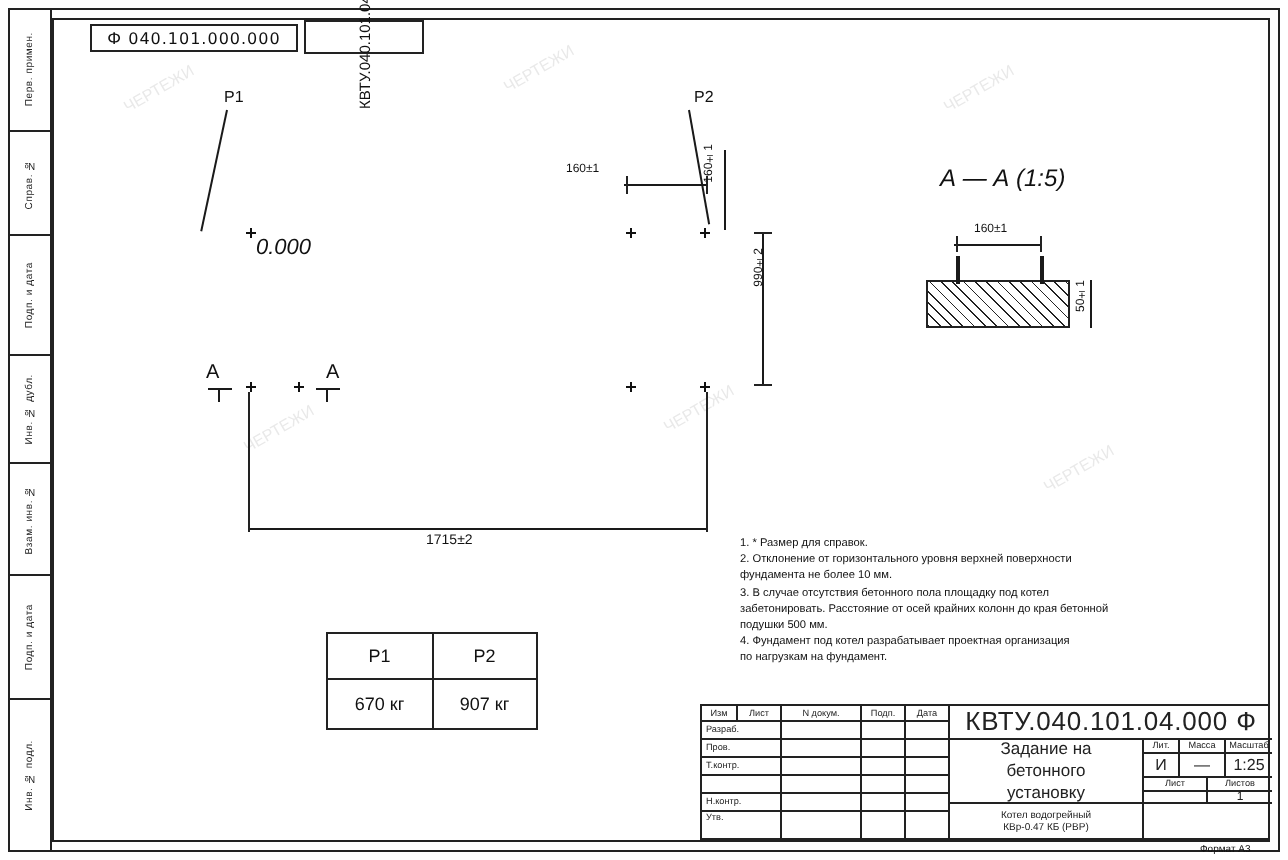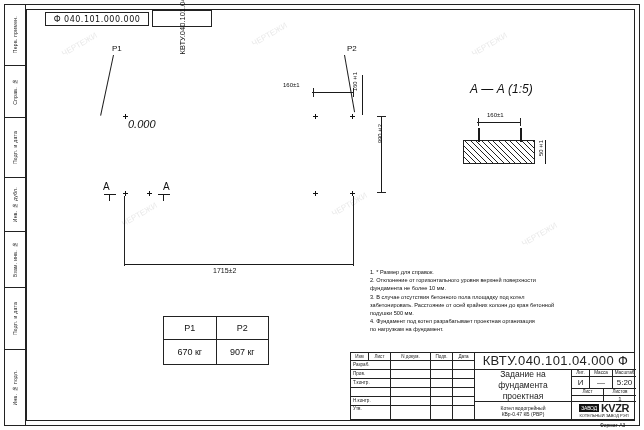--- a/index.html
+++ b/index.html
@@ -202,46 +202,39 @@
     <div class="tbcell bd-r" style="left:40px;top:53px;width:40px;height:14px;"></div>
     <div class="tbcell bd-r" style="left:80px;top:53px;width:22px;height:14px;"></div>
     <div class="tbcell bd-r" style="left:102px;top:53px;width:22px;height:14px;"></div>
 
     <div class="tbcell bd-b" style="left:124px;top:0;width:161px;height:17px;">
       <span class="bigcode">КВТУ.040.101.04.000  Ф</span>
     </div>
 
     <div class="tbcell bd-r bd-b" style="left:124px;top:17px;width:97px;height:32px;flex-direction:column;">
       <span class="tname">Задание на</span>
-      <span class="tname">фундамента</span>
-      <span class="tname">проектная</span>
+      <span class="tname">бетонного</span>
+      <span class="tname">установку</span>
     </div>
 
     <div class="tbcell bd-r bd-b" style="left:221px;top:17px;width:18px;height:7px;">Лит.</div>
     <div class="tbcell bd-r bd-b" style="left:239px;top:17px;width:23px;height:7px;">Масса</div>
     <div class="tbcell bd-b" style="left:262px;top:17px;width:23px;height:7px;">Масштаб</div>
 
     <div class="tbcell bd-r bd-b" style="left:221px;top:24px;width:18px;height:12px;font-size:8px;">И</div>
     <div class="tbcell bd-r bd-b" style="left:239px;top:24px;width:23px;height:12px;font-size:8px;">—</div>
-    <div class="tbcell bd-b" style="left:262px;top:24px;width:23px;height:12px;font-size:8px;">5:20</div>
+    <div class="tbcell bd-b" style="left:262px;top:24px;width:23px;height:12px;font-size:8px;">1:25</div>
 
     <div class="tbcell bd-r bd-b" style="left:221px;top:36px;width:32px;height:7px;">Лист</div>
     <div class="tbcell bd-b" style="left:253px;top:36px;width:32px;height:7px;">Листов</div>
     <div class="tbcell bd-r bd-b" style="left:221px;top:43px;width:32px;height:6px;font-size:6px;"></div>
     <div class="tbcell bd-b" style="left:253px;top:43px;width:32px;height:6px;font-size:6px;">1</div>
 
     <div class="tbcell bd-r" style="left:124px;top:49px;width:97px;height:18px;flex-direction:column;">
       <span style="font-size:5px;">Котел водогрейный</span>
       <span style="font-size:5px;">КВр-0.47 КБ (РВР)</span>
     </div>
 
-    <div class="tbcell" style="left:221px;top:49px;width:64px;height:18px;flex-direction:column;gap:1px;">
-      <span class="logo">
-        <span class="logo-badge">ЗАВОД</span>
-        <span class="logo-kv">KVZR</span>
-      </span>
-      <span style="font-size:4px;">КОТЕЛЬНЫЙ ЗАВОД РЭП</span>
-    </div>
   </div>
 
   <div class="lbl-sm" style="left:600px;top:422px;font-size:5px;">Формат А3</div>
 
 </div>
 
 </body></html>

